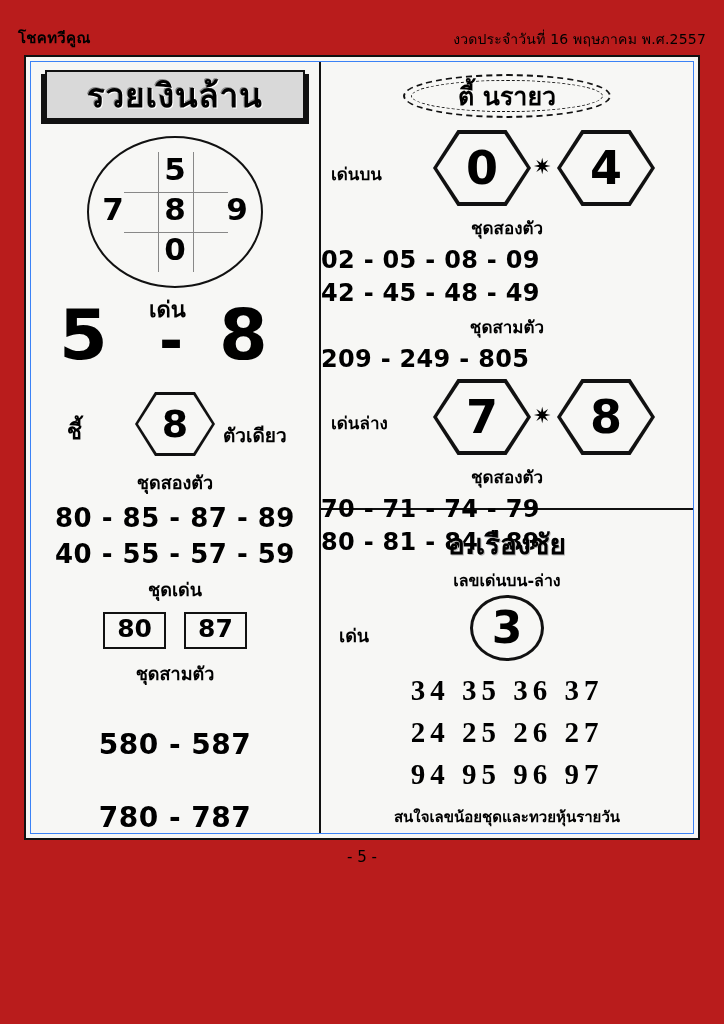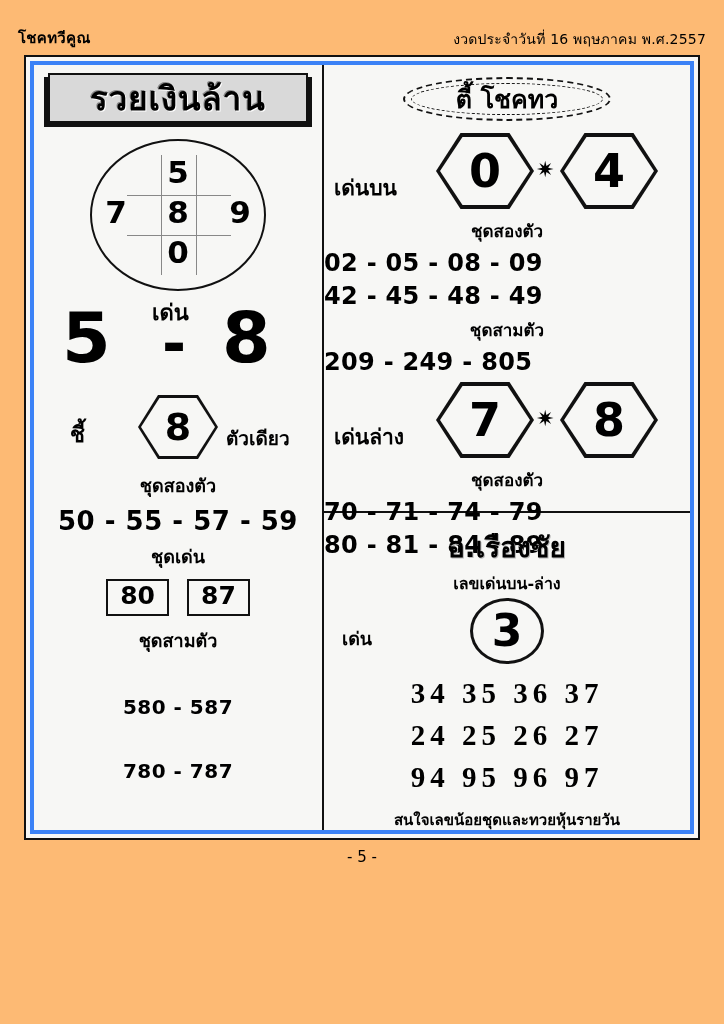--- a/index.html
+++ b/index.html
@@ -7,21 +7,21 @@
   body {
     width: 724px; height: 1024px;
     background: #f2f2f0;
     font-family: "DejaVu Sans", sans-serif;
     color: #000;
     overflow: hidden;
   }
   .page {
     position: relative;
     width: 724px; height: 1024px;
-    background: #fdba74;
+    background: #b91c1c;
   }
   
   .hdr {
     position: absolute;
     top: 28px; left: 18px; right: 18px;
     height: 22px;
     display: flex;
     align-items: flex-end;
     justify-content: space-between;
   }
@@ -39,21 +39,21 @@
   .frame {
     position: absolute;
     top: 55px; left: 24px;
     width: 676px; height: 785px;
     border: 2px solid #111;
     background: #f7f7f5;
   }
   .frame-inner {
     position: absolute;
     top: 4px; left: 4px; right: 4px; bottom: 4px;
-    border: 4px solid #3b82f6;
+    border: 1px solid #3b82f6;
     display: flex;
   }
   .col-left {
     width: 290px;
     border-right: 2px solid #111;
     position: relative;
   }
   .col-right {
     flex: 1;
     position: relative;
@@ -183,21 +183,21 @@
     margin-top: 8px;
   }
   .boxrow .bx {
     border: 2px solid #111;
     padding: 1px 12px 3px 12px;
     font-size: 25px;
     font-weight: bold;
     line-height: 1.15;
     background: #f7f7f5;
   }
-  .numline.big3 { font-size: 20px; margin-top: 40px; }
+  .numline.big3 { font-size: 28px; margin-top: 40px; }
 
   
   .oval-title {
     margin: 12px auto 0 auto;
     width: 208px; height: 44px;
     border: 2px dashed #111;
     border-radius: 50%/50%;
     display: flex; align-items: center; justify-content: center;
   }
   .oval-title .inner {
@@ -211,22 +211,22 @@
     font-weight: bold;
     white-space: nowrap;
   }
   .hexpair {
     position: relative;
     height: 84px;
     margin-top: 10px;
   }
   .hexpair .lbl {
     position: absolute;
-    left: 10px; top: 40px;
-    font-size: 21px;
+    left: 10px; top: 32px;
+    font-size: 17px;
     font-weight: bold;
   }
   .hexbig {
     width: 98px; height: 76px;
     position: relative;
     display: flex; align-items: center; justify-content: center;
   }
   .hexbig::before {
     content: "";
     position: absolute; inset: 0;
@@ -378,39 +378,40 @@
 
         <div class="hexrow">
           <div class="lbl-chi">ชี้</div>
           <div class="hex hexpos">
             <span>8</span>
           </div>
           <div class="lbl-tua">ตัวเดียว</div>
         </div>
 
         <div class="sec-label">ชุดสองตัว</div>
-        <div class="numline">50 - 55 - 57 - 59</div>
+        <div class="numline">80 - 85 - 87 - 89</div>
+        <div class="numline">40 - 55 - 57 - 59</div>
 
         <div class="sec-label">ชุดเด่น</div>
         <div class="boxrow">
           <div class="bx">80</div>
           <div class="bx">87</div>
         </div>
 
         <div class="sec-label" style="margin-top:10px;">ชุดสามตัว</div>
         <div class="numline big3">580  -  587</div>
         <div class="numline big3">780  -  787</div>
       </div>
 
       <div class="col-right">
 
         <div class="rt-top">
           <div class="oval-title">
             <div class="inner">
-              <span>ตี้  โชคทว</span>
+              <span>ตี้  นรายว</span>
             </div>
           </div>
 
           <div class="hexpair">
             <div class="lbl">เด่นบน</div>
             <div class="hexbig h1">
               <span>0</span>
             </div>
             <div class="star">✷</div>
             <div class="hexbig h2">

